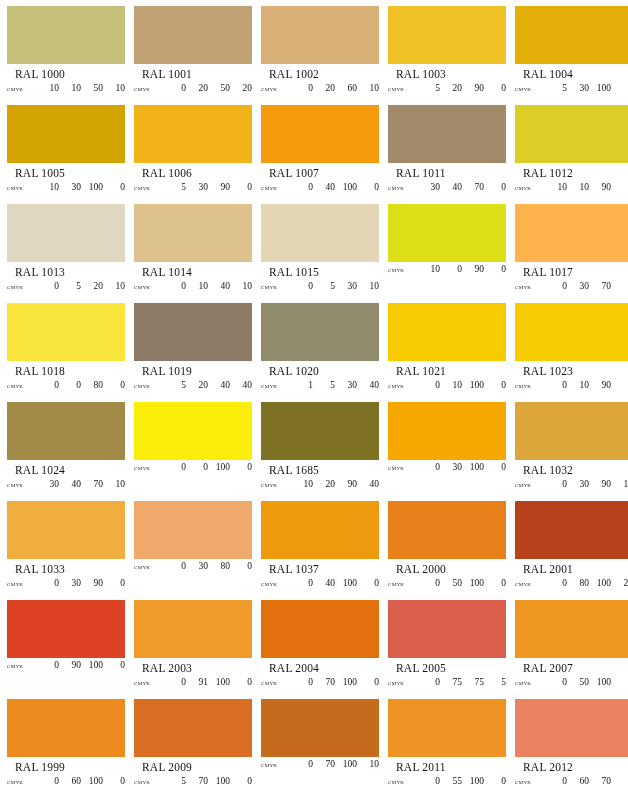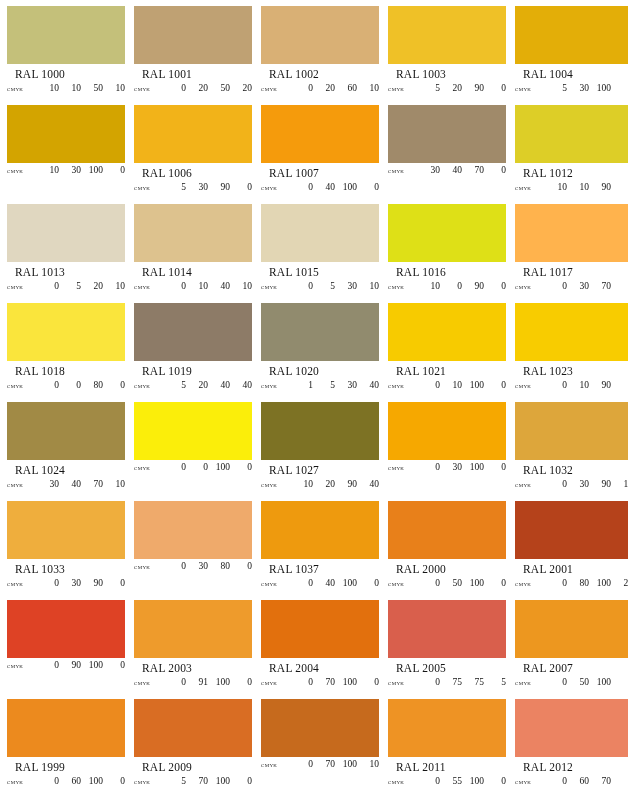--- a/index.html
+++ b/index.html
@@ -137,20 +137,21 @@
         <div class="cmyk-vals">
           <span>5</span>
           <span>30</span>
           <span>100</span>
           <span>0</span>
         </div>
       </div>
     </div>
     <div class="cell">
       <div class="swatch" style="background: rgb(211, 164, 0);"></div>
+      <div class="name">RAL 1005</div>
       <div class="cmyk-row">
         <div class="cmyk-label">cmyk</div>
         <div class="cmyk-vals">
           <span>10</span>
           <span>30</span>
           <span>100</span>
           <span>0</span>
         </div>
       </div>
     </div>
@@ -175,20 +176,21 @@
         <div class="cmyk-vals">
           <span>0</span>
           <span>40</span>
           <span>100</span>
           <span>0</span>
         </div>
       </div>
     </div>
     <div class="cell">
       <div class="swatch" style="background: rgb(160, 138, 106);"></div>
+      <div class="name">RAL 1011</div>
       <div class="cmyk-row">
         <div class="cmyk-label">cmyk</div>
         <div class="cmyk-vals">
           <span>30</span>
           <span>40</span>
           <span>70</span>
           <span>0</span>
         </div>
       </div>
     </div>
@@ -239,21 +241,20 @@
         <div class="cmyk-vals">
           <span>0</span>
           <span>5</span>
           <span>30</span>
           <span>10</span>
         </div>
       </div>
     </div>
     <div class="cell">
       <div class="swatch" style="background: rgb(222, 224, 23);"></div>
-      <div class="name">RAL 1016</div>
       <div class="cmyk-row">
         <div class="cmyk-label">cmyk</div>
         <div class="cmyk-vals">
           <span>10</span>
           <span>0</span>
           <span>90</span>
           <span>0</span>
         </div>
       </div>
     </div>
@@ -355,21 +356,21 @@
         <div class="cmyk-vals">
           <span>0</span>
           <span>0</span>
           <span>100</span>
           <span>0</span>
         </div>
       </div>
     </div>
     <div class="cell">
       <div class="swatch" style="background: rgb(125, 114, 36);"></div>
-      <div class="name">RAL 1027</div>
+      <div class="name">RAL 1685</div>
       <div class="cmyk-row">
         <div class="cmyk-label">cmyk</div>
         <div class="cmyk-vals">
           <span>10</span>
           <span>20</span>
           <span>90</span>
           <span>40</span>
         </div>
       </div>
     </div>

